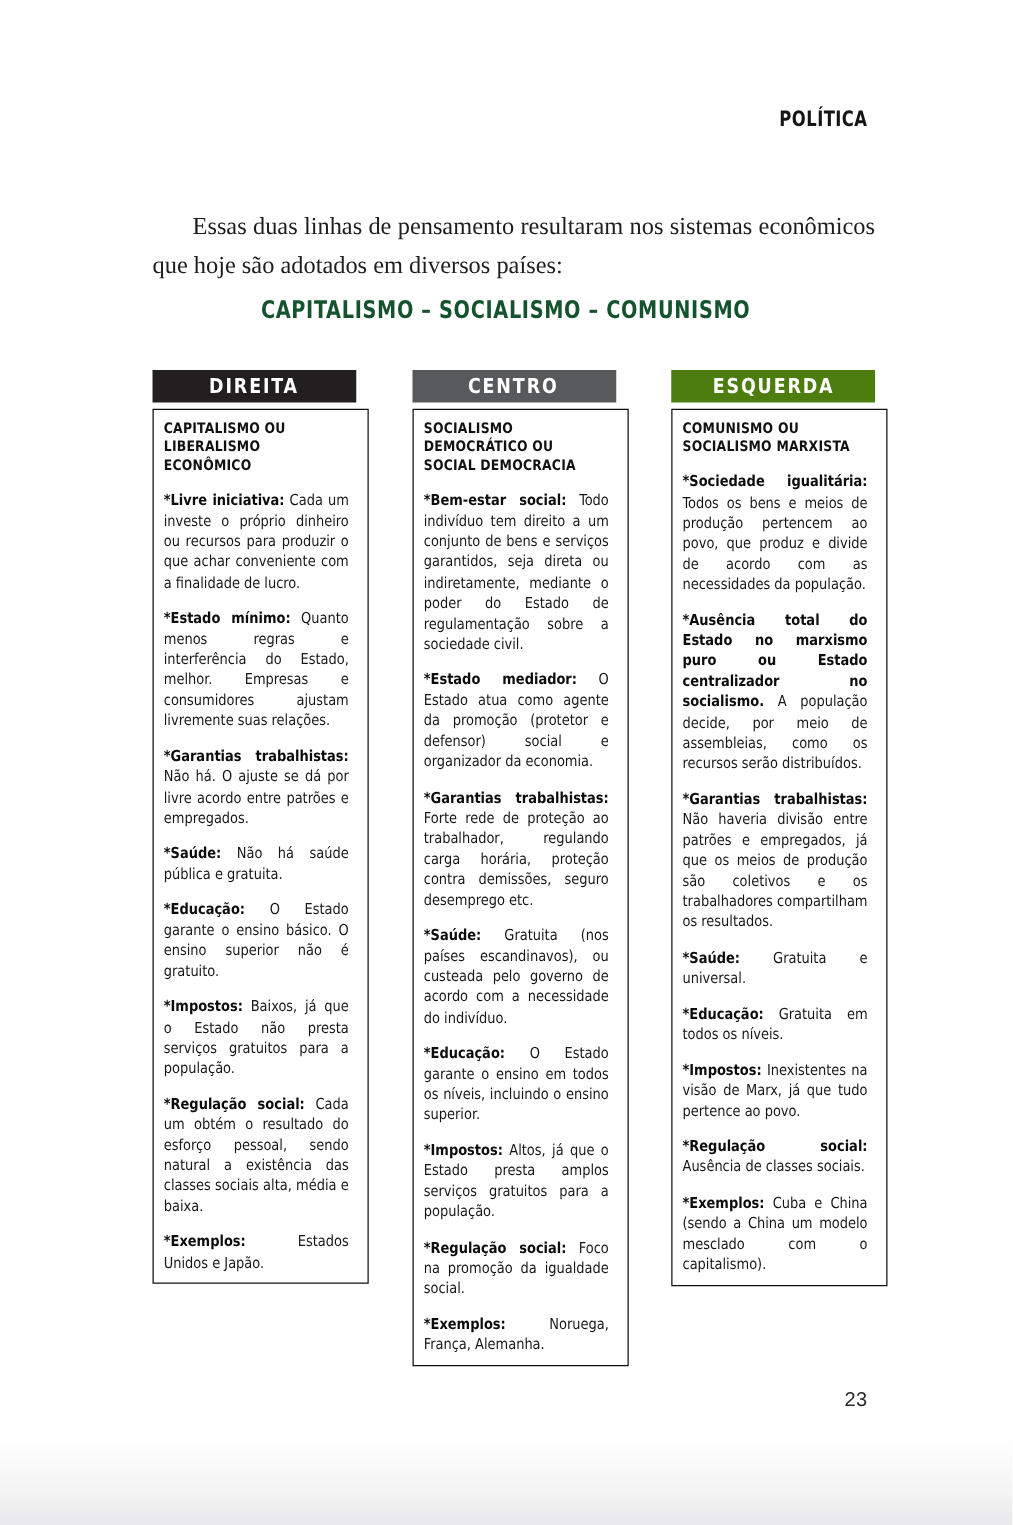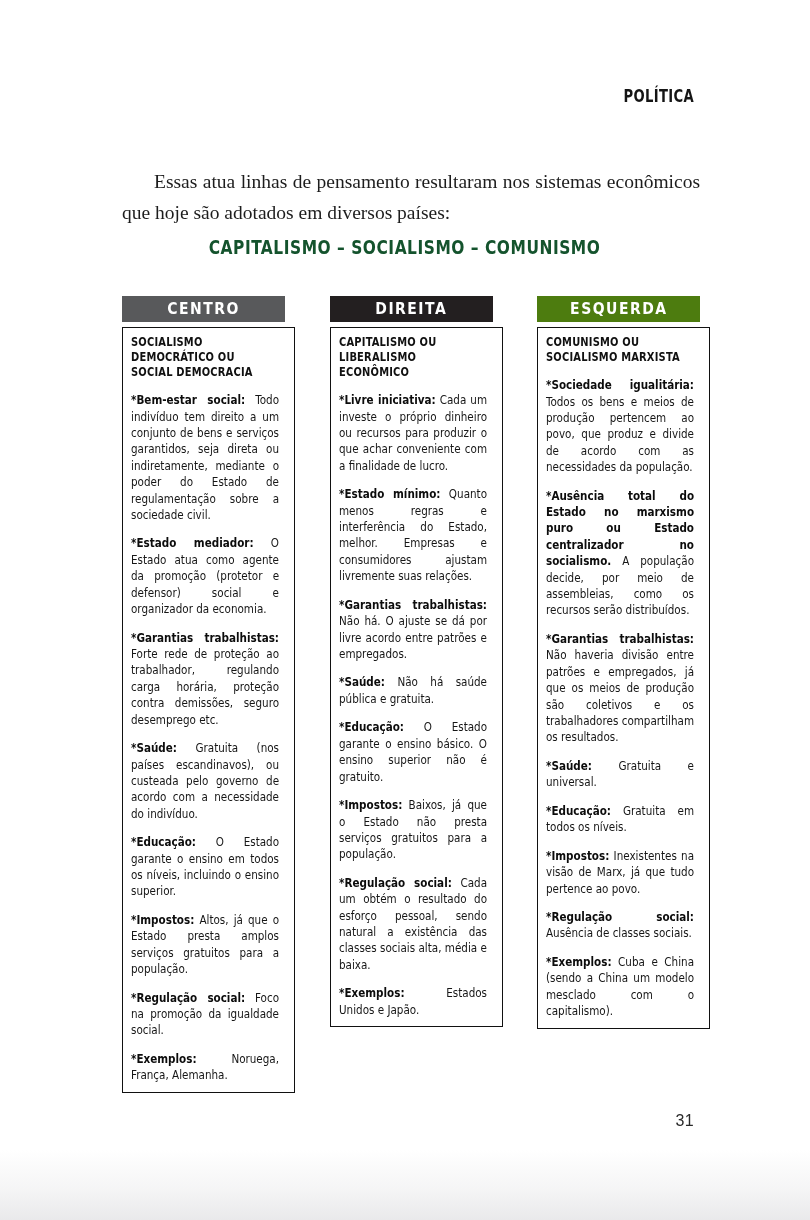--- a/index.html
+++ b/index.html
@@ -162,27 +162,47 @@
     letter-spacing: 0.3px;
   }
 </style>
 </head>
 <body>
 
 <div class="page">
 
   <div class="running-head">POLÍTICA</div>
 
-  <p class="intro">Essas atua linhas de pensamento resultaram nos sistemas econômicos que hoje são adotados em diversos países:</p>
+  <p class="intro">Essas duas linhas de pensamento resultaram nos sistemas econômicos que hoje são adotados em diversos países:</p>
 
   <div class="section-title">
     <span>CAPITALISMO – SOCIALISMO – COMUNISMO</span>
   </div>
 
   <div class="columns">
+
+    <div class="column">
+      <div class="col-banner" style="background: rgb(35, 31, 32);">
+        <span>DIREITA</span>
+      </div>
+      <div class="col-box">
+        <div class="col-heading">CAPITALISMO OU
+LIBERALISMO ECONÔMICO</div>
+        <div class="entries">
+            <p class="entry"><span class="lbl">*Livre iniciativa:</span><span class="txt"> Cada um investe o próprio dinheiro ou recursos para produzir o que achar conveniente com a finalidade de lucro.</span></p>
+            <p class="entry"><span class="lbl">*Estado mínimo:</span><span class="txt"> Quanto menos regras e interferência do Estado, melhor. Empresas e consumidores ajustam livremente suas relações.</span></p>
+            <p class="entry"><span class="lbl">*Garantias trabalhistas:</span><span class="txt"> Não há. O ajuste se dá por livre acordo entre patrões e empregados.</span></p>
+            <p class="entry"><span class="lbl">*Saúde:</span><span class="txt"> Não há saúde pública e gratuita.</span></p>
+            <p class="entry"><span class="lbl">*Educação:</span><span class="txt"> O Estado garante o ensino básico. O ensino superior não é gratuito.</span></p>
+            <p class="entry"><span class="lbl">*Impostos:</span><span class="txt"> Baixos, já que o Estado não presta serviços gratuitos para a população.</span></p>
+            <p class="entry"><span class="lbl">*Regulação social:</span><span class="txt"> Cada um obtém o resultado do esforço pessoal, sendo natural a existência das classes sociais alta, média e baixa.</span></p>
+            <p class="entry"><span class="lbl">*Exemplos:</span><span class="txt"> Estados Unidos e Japão.</span></p>
+          </div>
+      </div>
+    </div>
 
     <div class="column">
       <div class="col-banner" style="background: rgb(88, 89, 91);">
         <span>CENTRO</span>
       </div>
       <div class="col-box">
         <div class="col-heading">SOCIALISMO DEMOCRÁTICO OU
 SOCIAL DEMOCRACIA</div>
         <div class="entries">
             <p class="entry"><span class="lbl">*Bem-estar social:</span><span class="txt"> Todo indivíduo tem direito a um conjunto de bens e serviços garantidos, seja direta ou indiretamente, mediante o poder do Estado de regulamentação sobre a sociedade civil.</span></p>
@@ -191,40 +211,20 @@
             <p class="entry"><span class="lbl">*Saúde:</span><span class="txt"> Gratuita (nos países escandinavos), ou custeada pelo governo de acordo com a necessidade do indivíduo.</span></p>
             <p class="entry"><span class="lbl">*Educação:</span><span class="txt"> O Estado garante o ensino em todos os níveis, incluindo o ensino superior.</span></p>
             <p class="entry"><span class="lbl">*Impostos:</span><span class="txt"> Altos, já que o Estado presta amplos serviços gratuitos para a população.</span></p>
             <p class="entry"><span class="lbl">*Regulação social:</span><span class="txt"> Foco na promoção da igualdade social.</span></p>
             <p class="entry"><span class="lbl">*Exemplos:</span><span class="txt"> Noruega, França, Alemanha.</span></p>
           </div>
       </div>
     </div>
 
     <div class="column">
-      <div class="col-banner" style="background: rgb(35, 31, 32);">
-        <span>DIREITA</span>
-      </div>
-      <div class="col-box">
-        <div class="col-heading">CAPITALISMO OU
-LIBERALISMO ECONÔMICO</div>
-        <div class="entries">
-            <p class="entry"><span class="lbl">*Livre iniciativa:</span><span class="txt"> Cada um investe o próprio dinheiro ou recursos para produzir o que achar conveniente com a finalidade de lucro.</span></p>
-            <p class="entry"><span class="lbl">*Estado mínimo:</span><span class="txt"> Quanto menos regras e interferência do Estado, melhor. Empresas e consumidores ajustam livremente suas relações.</span></p>
-            <p class="entry"><span class="lbl">*Garantias trabalhistas:</span><span class="txt"> Não há. O ajuste se dá por livre acordo entre patrões e empregados.</span></p>
-            <p class="entry"><span class="lbl">*Saúde:</span><span class="txt"> Não há saúde pública e gratuita.</span></p>
-            <p class="entry"><span class="lbl">*Educação:</span><span class="txt"> O Estado garante o ensino básico. O ensino superior não é gratuito.</span></p>
-            <p class="entry"><span class="lbl">*Impostos:</span><span class="txt"> Baixos, já que o Estado não presta serviços gratuitos para a população.</span></p>
-            <p class="entry"><span class="lbl">*Regulação social:</span><span class="txt"> Cada um obtém o resultado do esforço pessoal, sendo natural a existência das classes sociais alta, média e baixa.</span></p>
-            <p class="entry"><span class="lbl">*Exemplos:</span><span class="txt"> Estados Unidos e Japão.</span></p>
-          </div>
-      </div>
-    </div>
-
-    <div class="column">
       <div class="col-banner" style="background: #4d7c0f;">
         <span>ESQUERDA</span>
       </div>
       <div class="col-box">
         <div class="col-heading">COMUNISMO  OU
 SOCIALISMO MARXISTA</div>
         <div class="entries">
             <p class="entry"><span class="lbl">*Sociedade igualitária:</span><span class="txt"> Todos os bens e meios de produção pertencem ao povo, que produz e divide de acordo com as necessidades da população.</span></p>
             <p class="entry"><span class="lbl">*Ausência total do Estado no marxismo puro ou Estado centralizador no socialismo.</span><span class="txt"> A população decide, por meio de assembleias, como os recursos serão distribuídos.</span></p>
             <p class="entry"><span class="lbl">*Garantias trabalhistas:</span><span class="txt"> Não haveria divisão entre patrões e empregados, já que os meios de produção são coletivos e os trabalhadores compartilham os resultados.</span></p>
@@ -232,16 +232,16 @@
             <p class="entry"><span class="lbl">*Educação:</span><span class="txt"> Gratuita em todos os níveis.</span></p>
             <p class="entry"><span class="lbl">*Impostos:</span><span class="txt"> Inexistentes na visão de Marx, já que tudo pertence ao povo.</span></p>
             <p class="entry"><span class="lbl">*Regulação social:</span><span class="txt"> Ausência de classes sociais.</span></p>
             <p class="entry"><span class="lbl">*Exemplos:</span><span class="txt"> Cuba e China (sendo a China um modelo mesclado com o capitalismo).</span></p>
           </div>
       </div>
     </div>
 
   </div>
 
-  <div class="folio">31</div>
+  <div class="folio">23</div>
 
   <div class="page-bottom-shade"></div>
 </div>
 
 </body></html>

